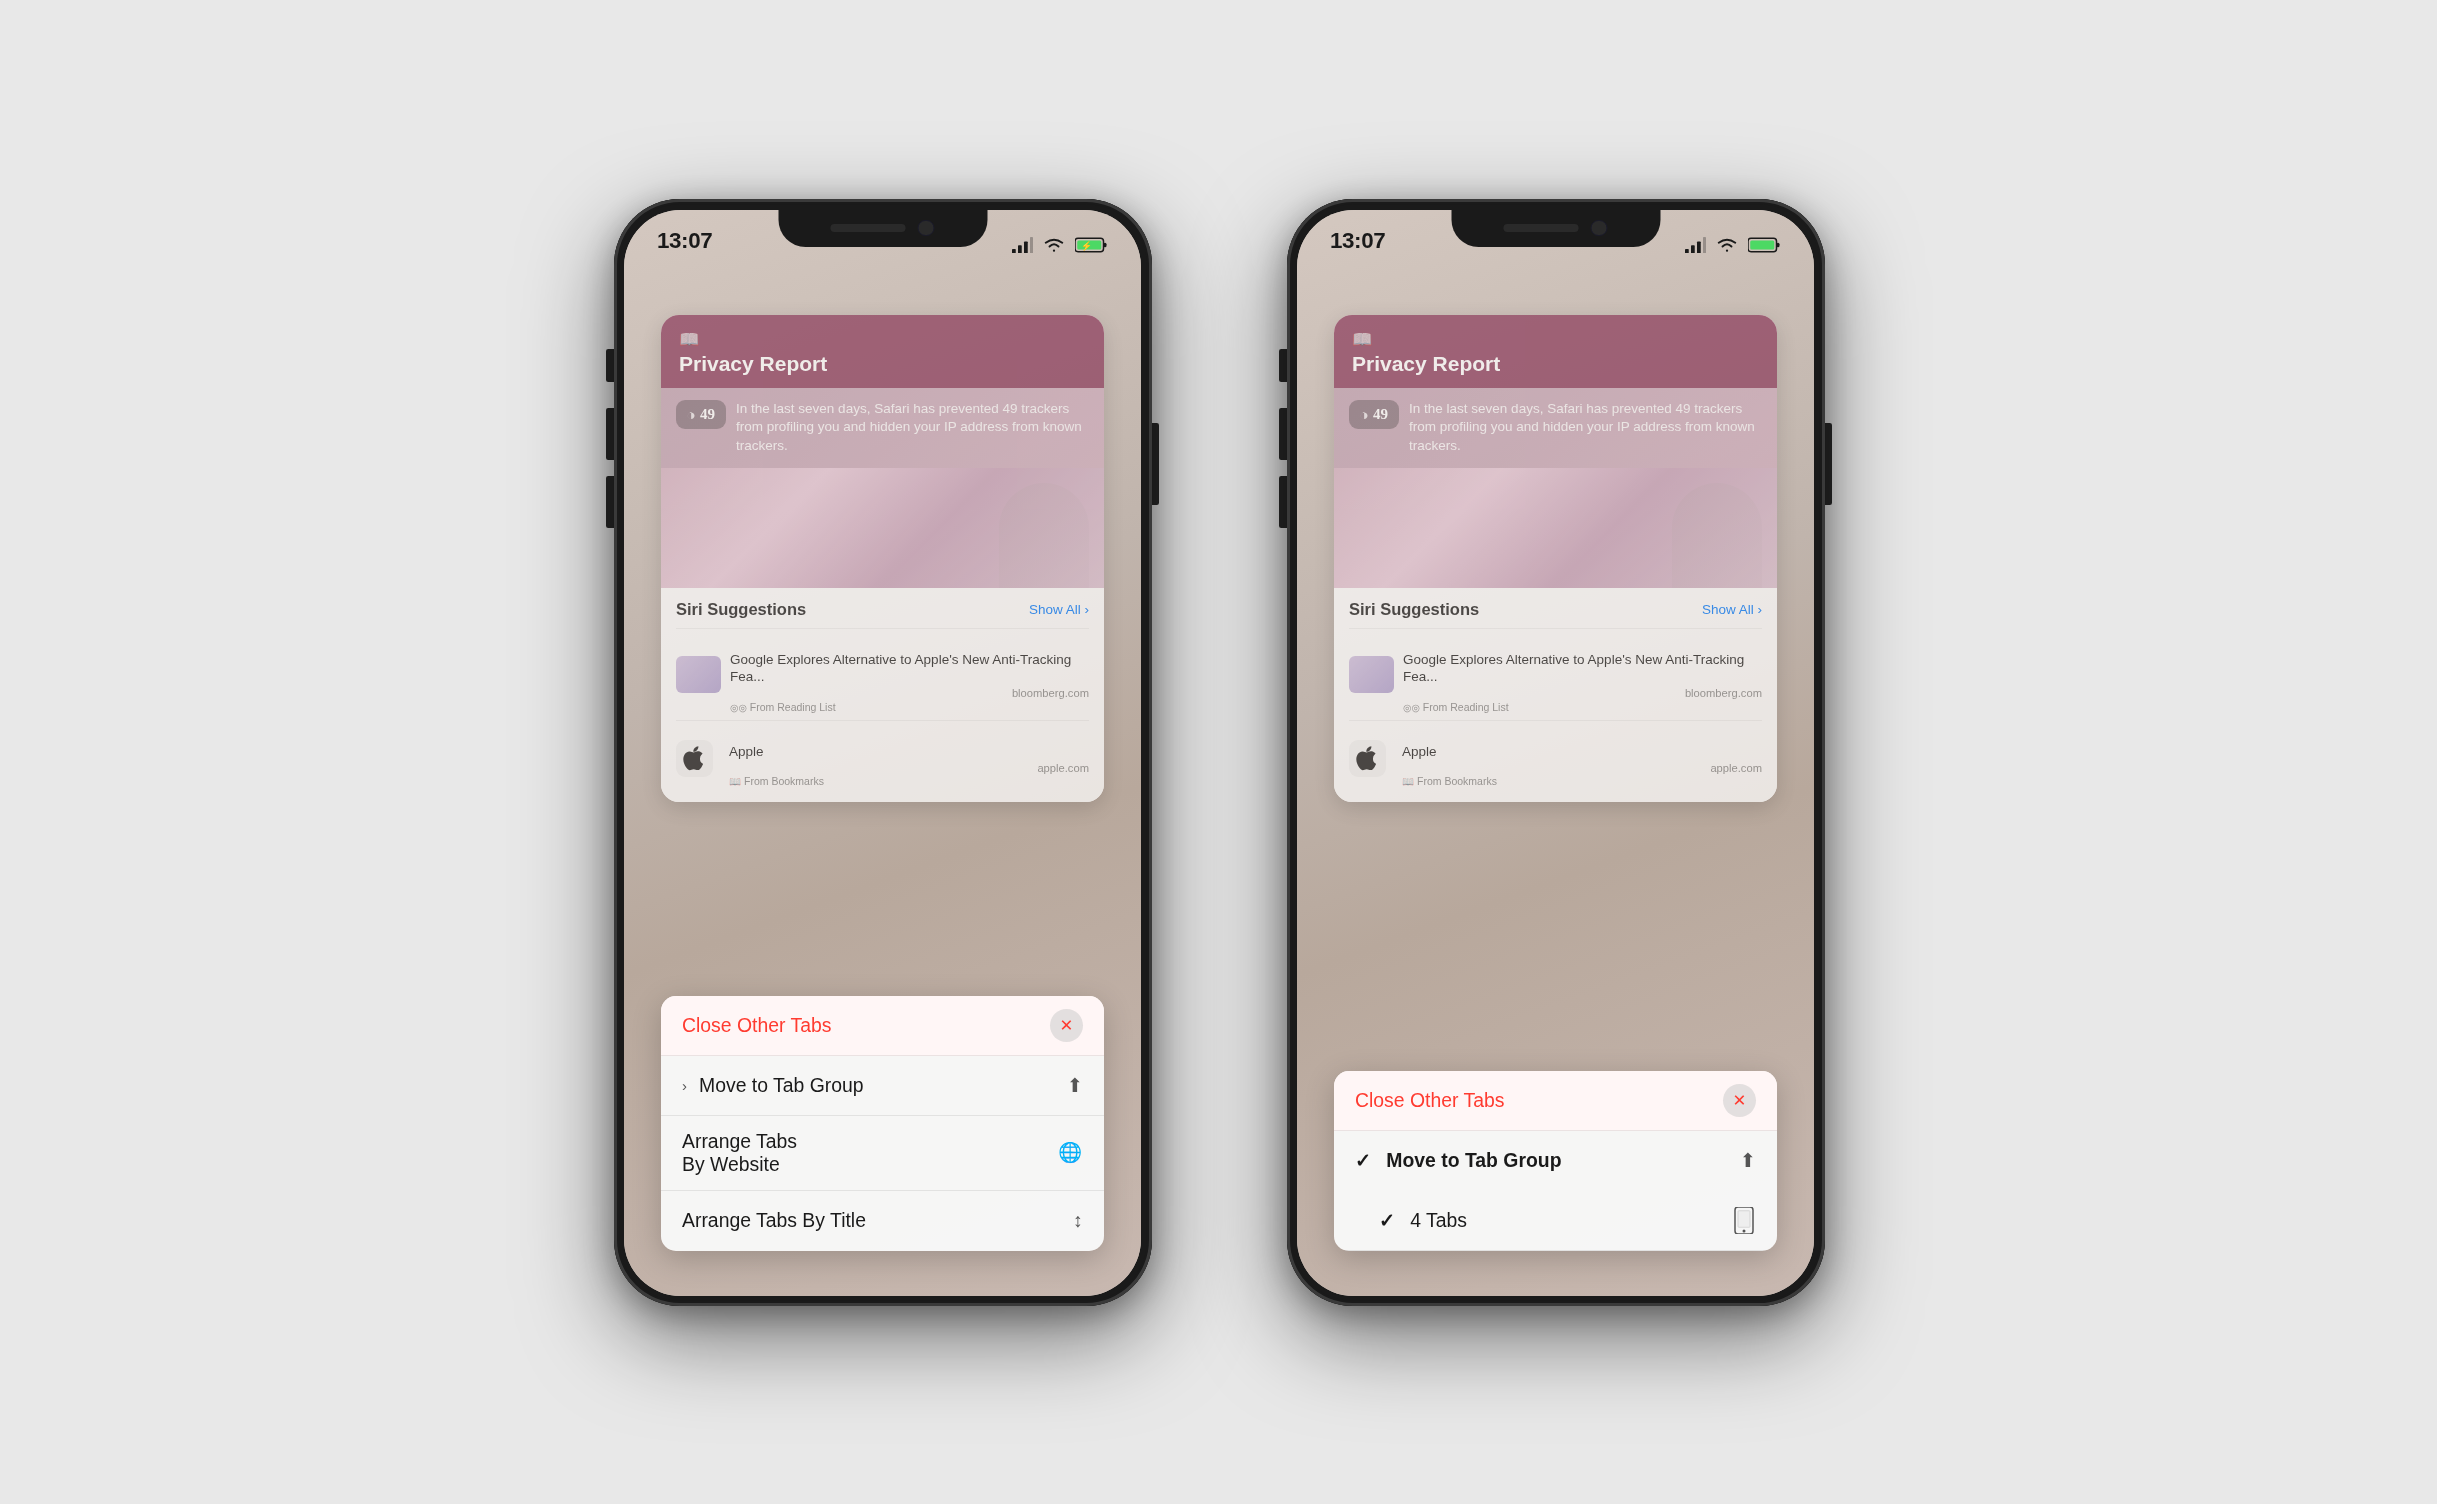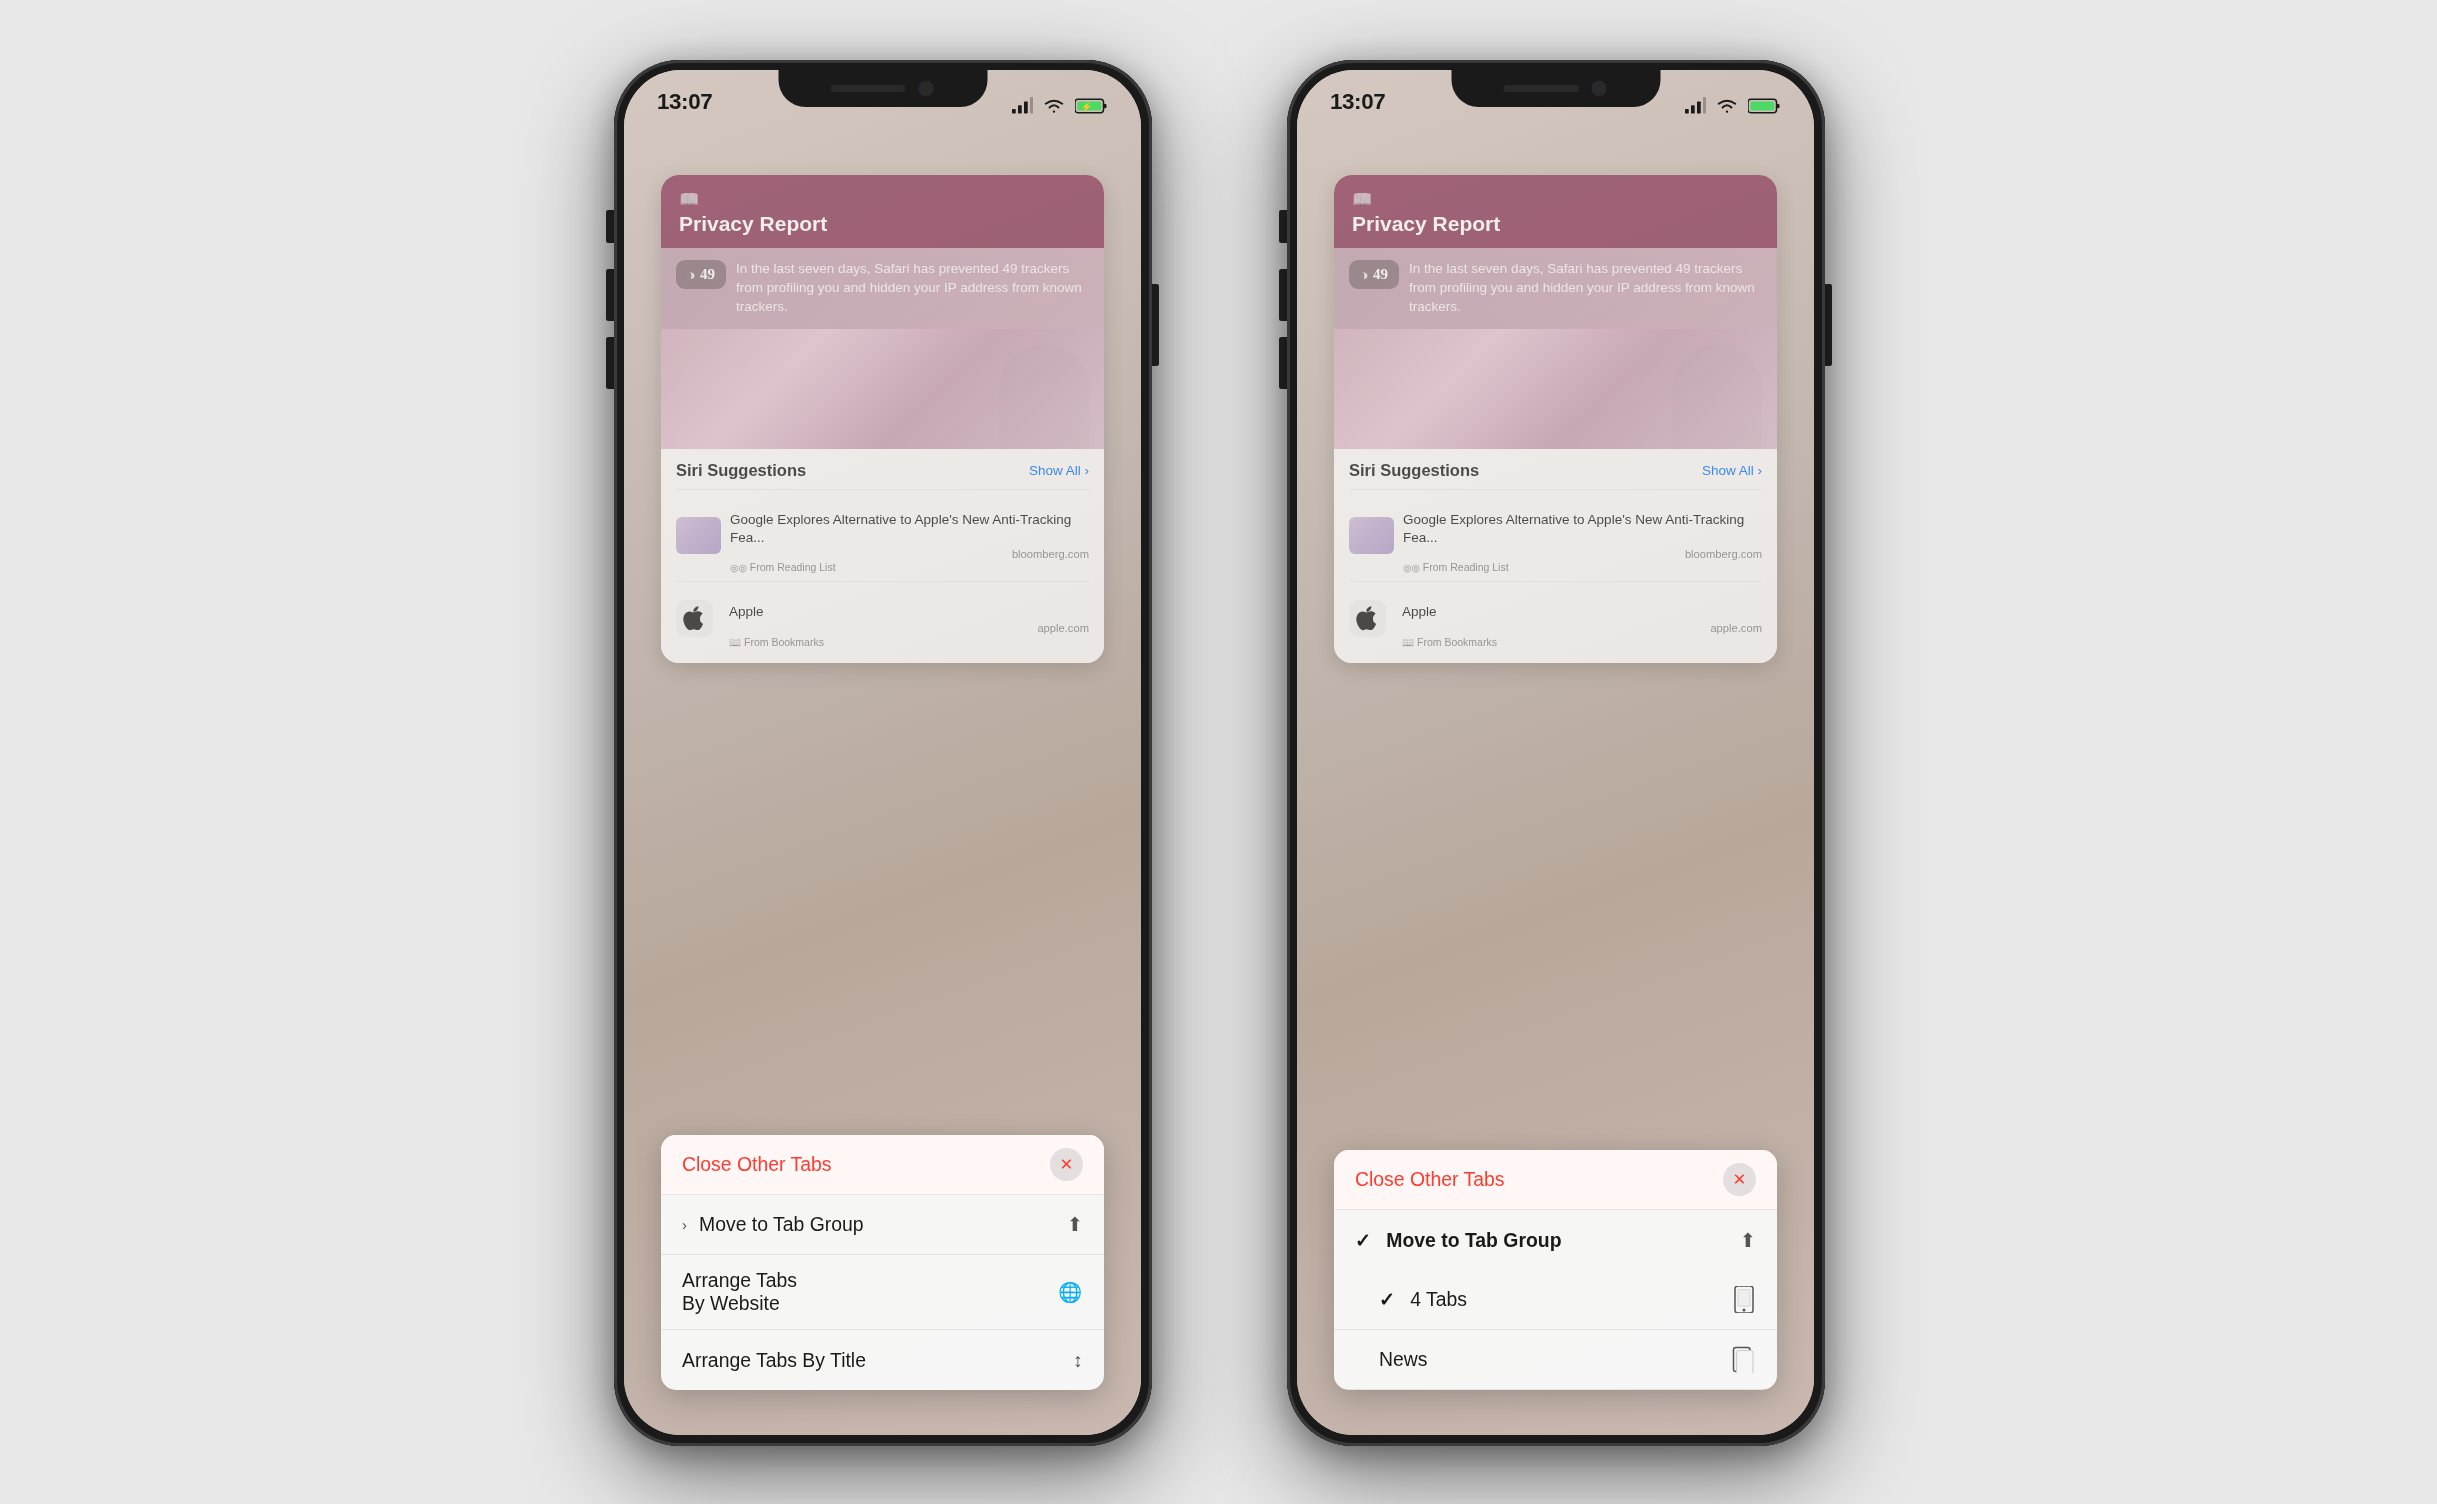--- a/index.html
+++ b/index.html
@@ -11,21 +11,21 @@
       align-items: center;
       justify-content: center;
       gap: 135px;
       font-family: -apple-system, 'SF Pro Display', 'Helvetica Neue', Arial, sans-serif;
       overflow: hidden;
     }
 
     .phone-wrapper {
       position: relative;
       width: 538px;
-      height: 1386px;
+      height: 1107px;
     }
 
     
     .phone-frame {
       position: absolute;
       inset: 0;
       border-radius: 66px;
       background: #1a1a1a;
       box-shadow:
         inset 0 0 0 3px #3a3a3a,
@@ -653,27 +653,19 @@
             <span class="menu-item-label">4 Tabs</span>
           </div>
 
           <svg width="24" height="27" viewBox="0 0 32 36">
             <rect x="4" y="0" width="24" height="36" rx="4" stroke="#555" stroke-width="2" fill="none"></rect>
             <rect x="8" y="5" width="16" height="22" rx="1" fill="#eee" stroke="#ccc" stroke-width="1"></rect>
             <circle cx="16" cy="32" r="2" fill="#555"></circle>
           </svg>
         </div>
 
-        <div class="menu-item menu-item-indented" style="border-bottom: 0.7px solid rgba(0,0,0,0.08);">
-          <span class="menu-item-label">News</span>
-
-          <svg width="24" height="27" viewBox="0 0 32 36">
-            <rect x="2" y="2" width="22" height="32" rx="3" fill="none" stroke="#555" stroke-width="2"></rect>
-            <rect x="6" y="6" width="22" height="32" rx="3" fill="#f5f5f5" stroke="#ccc" stroke-width="1.5"></rect>
-          </svg>
-        </div>
 
       </div>
 
     </div>
   </div>
 </div>
 
 
 </body></html>

